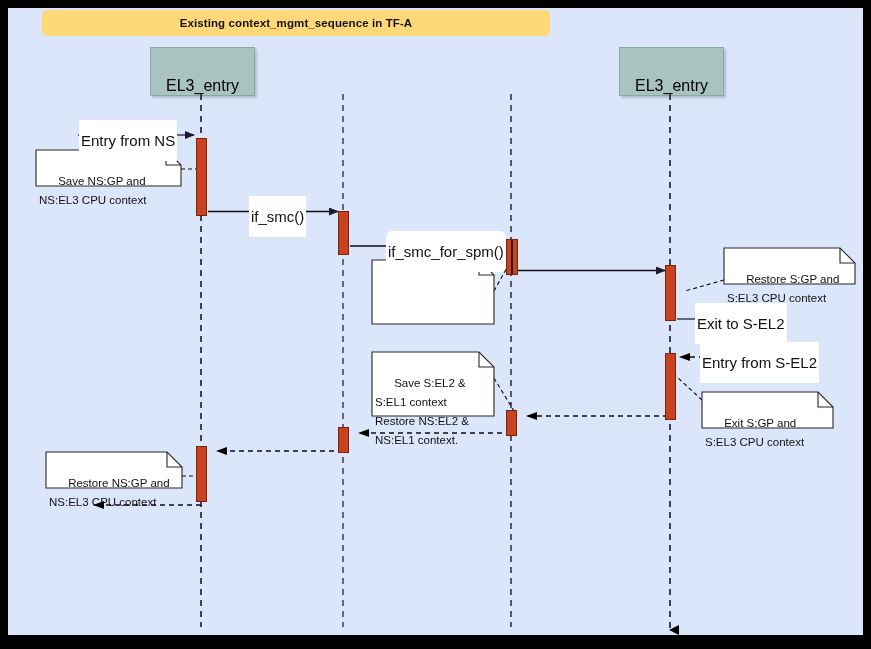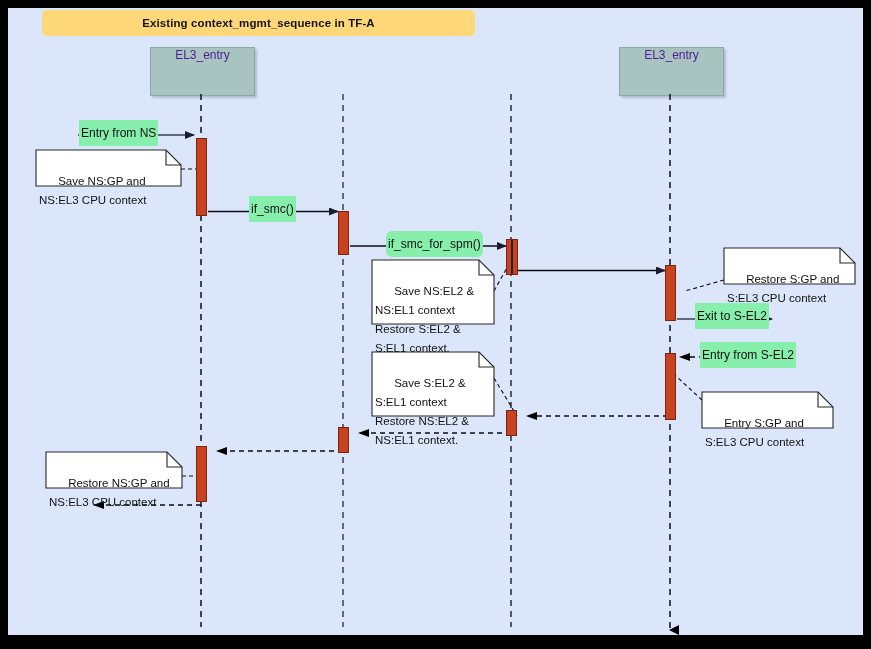--- a/index.html
+++ b/index.html
@@ -32,65 +32,65 @@
   #svg-layer {
     position: absolute;
     left: 0; top: 0;
     width: 855px;
     height: 627px;
   }
   .title-bar {
     position: absolute;
     left: 34px;
     top: 2px;
-    width: 433px;
+    width: 508px;
     height: 26px;
     background: #fed878;
     border-radius: 5px;
     display: flex;
     align-items: center;
     justify-content: center;
     font-size: 11.5px;
     font-weight: bold;
     color: #141414;
     letter-spacing: 0.1px;
   }
   .lifeline-head {
     position: absolute;
     width: 103px;
     height: 47px;
     background: #a9c4c0;
     border: 1px solid #8aa9a5;
     box-shadow: 2px 2px 2px rgba(0,0,0,0.18);
     display: flex;
-    align-items: flex-start;
+    align-items: flex-end;
     justify-content: center;
-    font-size: 12px;
-    color: #4c1d95;
+    font-size: 16px;
+    color: #000000;
   }
   .note {
     position: absolute;
     background: #ffffff;
     font-size: 11.5px;
     color: #111111;
     line-height: 19px;
     padding: 2px 4px 2px 3px;
     white-space: pre;
     box-sizing: border-box;
   }
   .note-text {
     position: relative;
     z-index: 2;
   }
   .msg-label {
     position: absolute;
-    font-size: 12px;
+    font-size: 15px;
     color: #111111;
-    background: #86efac;
-    padding: 6px 2px;
+    background: #ffffff;
+    padding: 12px 2px;
     white-space: nowrap;
   }
   .activation {
     position: absolute;
     background: #c8421f;
     border: 1px solid #7a2512;
     box-sizing: border-box;
   }
 </style>
 </head>
@@ -193,38 +193,32 @@
     <div class="msg-label" style="left:71px; top:112px;">Entry from NS</div>
     <div class="msg-label" style="left:241px; top:188px;">if_smc()</div>
     <div class="msg-label" style="left:378px; top:223px;border-radius:6px;">if_smc_for_spm()</div>
     <div class="msg-label" style="left:687px; top:295px;">Exit to S-EL2</div>
     <div class="msg-label" style="left:692px; top:334px;">Entry from S-EL2</div>
 
     <div class="note" style="left:28px; top:143px; width:145px; height:35px; background:transparent;">
       <span class="note-text">Save NS:GP and
 NS:EL3 CPU context</span>
     </div>
-    <div class="note" style="left:364px; top:253px; width:122px; height:63px; background:transparent;">
-      <span class="note-text">Save NS:EL2 &amp;
-NS:EL1 context
-Restore S:EL2 &amp;
-S:EL1 context.</span>
-    </div>
     <div class="note" style="left:716px; top:241px; width:131px; height:35px; background:transparent;">
       <span class="note-text">Restore S:GP and
 S:EL3 CPU context</span>
     </div>
     <div class="note" style="left:364px; top:345px; width:122px; height:63px; background:transparent;">
       <span class="note-text">Save S:EL2 &amp;
 S:EL1 context
 Restore NS:EL2 &amp;
 NS:EL1 context.</span>
     </div>
     <div class="note" style="left:694px; top:385px; width:131px; height:35px; background:transparent;">
-      <span class="note-text">Entry S:GP and
+      <span class="note-text">Exit S:GP and
 S:EL3 CPU context</span>
     </div>
     <div class="note" style="left:38px; top:445px; width:136px; height:35px; background:transparent;">
       <span class="note-text">Restore NS:GP and
 NS:EL3 CPU context</span>
     </div>
 
   </div>
 </div>
 

